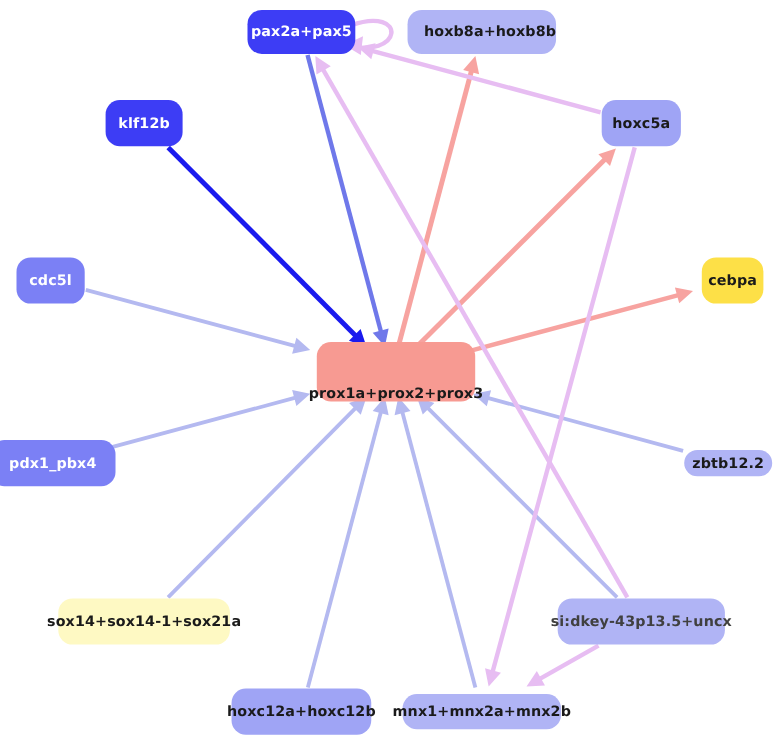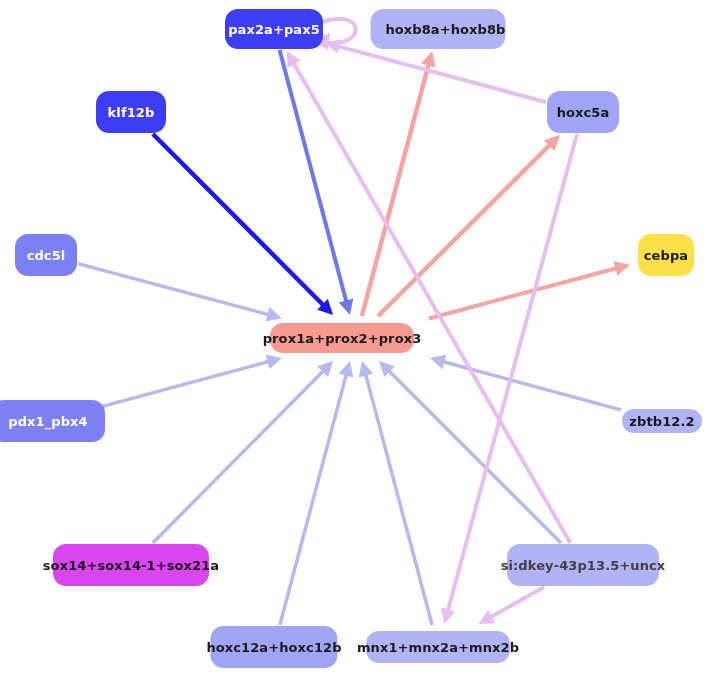--- a/index.html
+++ b/index.html
@@ -127,30 +127,30 @@
       </div>
       <div class="node" style="left: 583px; top: 112px; width: 72px; height: 42px; background: rgb(159, 164, 245); color: rgb(26, 26, 26);">
         <span class="node-label">hoxc5a</span>
       </div>
       <div class="node" style="left: 46px; top: 255px; width: 62px; height: 42px; background: rgb(123, 128, 245); color: rgb(255, 255, 255);">
         <span class="node-label">cdc5l</span>
       </div>
       <div class="node" style="left: 666px; top: 255px; width: 56px; height: 42px; background: #fde047; color: rgb(26, 26, 26);">
         <span class="node-label">cebpa</span>
       </div>
-      <div class="node" style="left: 342px; top: 338px; width: 144px; height: 30px; background: rgb(247, 154, 146); color: rgb(26, 26, 26);">
+      <div class="node" style="left: 360px; top: 338px; width: 144px; height: 54px; background: rgb(247, 154, 146); color: rgb(26, 26, 26); align-items: flex-end;">
         <span class="node-label">prox1a+prox2+prox3</span>
       </div>
       <div class="node" style="left: 48px; top: 421px; width: 114px; height: 42px; background: rgb(123, 128, 245); color: rgb(255, 255, 255);">
         <span class="node-label">pdx1_pbx4</span>
       </div>
       <div class="node" style="left: 662px; top: 421px; width: 80px; height: 24px; background: rgb(176, 180, 245); color: rgb(26, 26, 26);">
         <span class="node-label">zbtb12.2</span>
       </div>
-      <div class="node" style="left: 131px; top: 565px; width: 156px; height: 42px; background: #d946ef; color: rgb(26, 26, 26);">
+      <div class="node" style="left: 131px; top: 565px; width: 156px; height: 42px; background: #fef9c3; color: rgb(26, 26, 26);">
         <span class="node-label">sox14+sox14-1+sox21a</span>
       </div>
       <div class="node" style="left: 583px; top: 565px; width: 152px; height: 42px; background: rgb(176, 180, 245); color: #404040;">
         <span class="node-label">si:dkey-43p13.5+uncx</span>
       </div>
       <div class="node" style="left: 274px; top: 647px; width: 127px; height: 42px; background: rgb(159, 164, 245); color: rgb(26, 26, 26);">
         <span class="node-label">hoxc12a+hoxc12b</span>
       </div>
       <div class="node" style="left: 438px; top: 647px; width: 144px; height: 32px; background: rgb(176, 180, 245); color: rgb(26, 26, 26);">
         <span class="node-label">mnx1+mnx2a+mnx2b</span>

